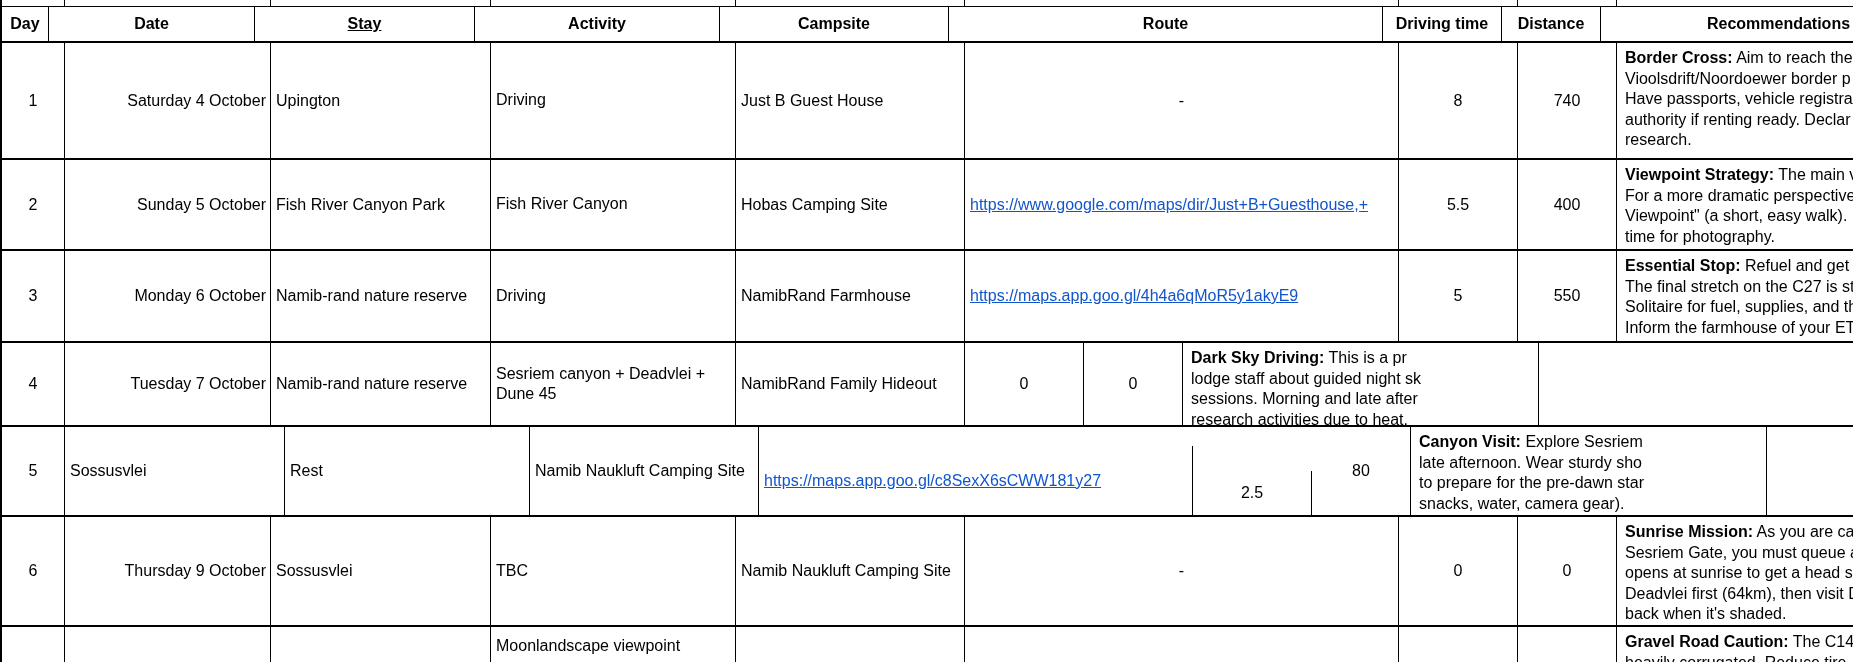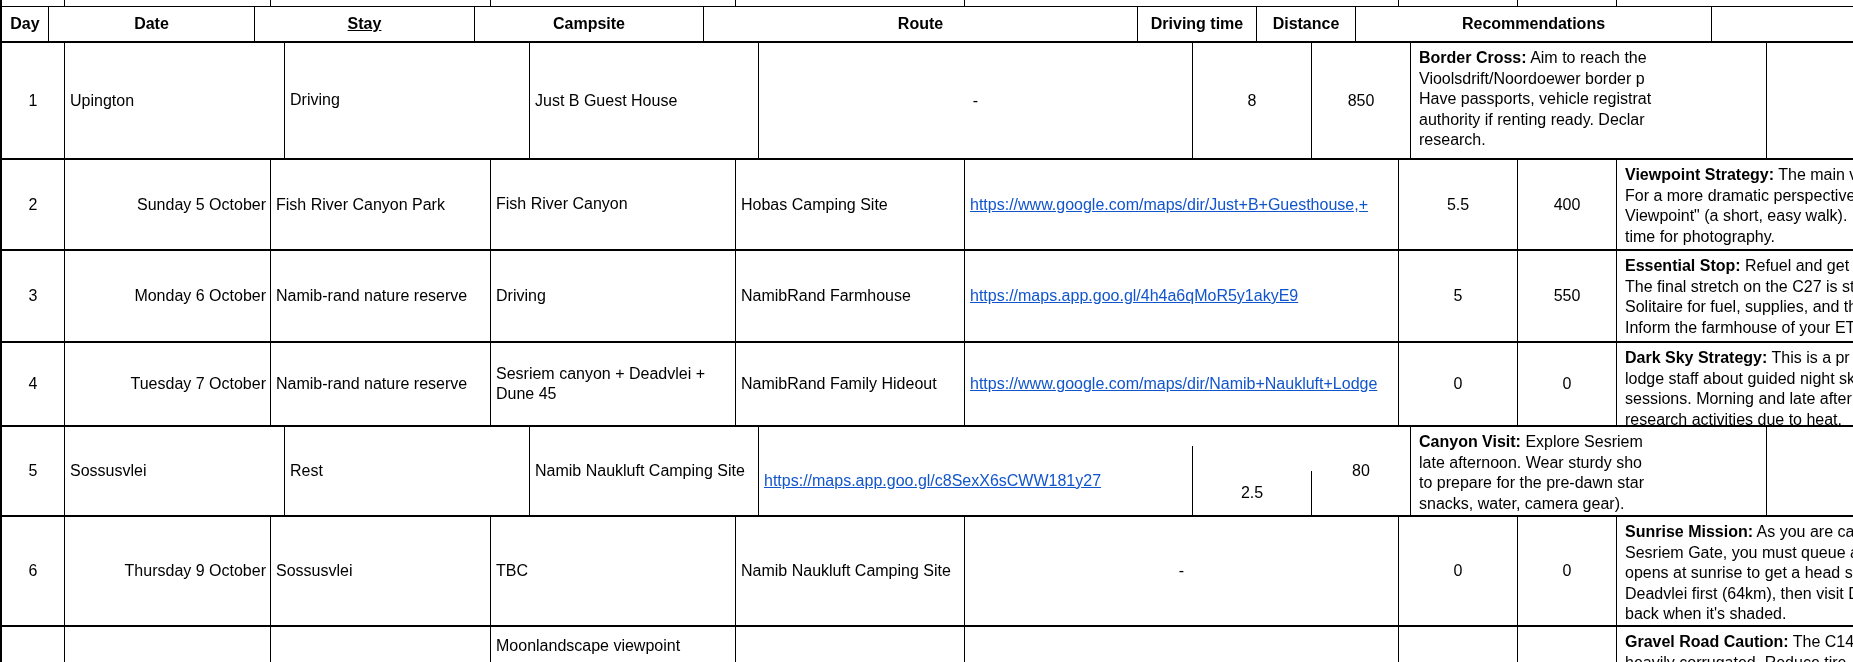--- a/index.html
+++ b/index.html
@@ -40,34 +40,36 @@
       <div class="cell " style="width: 229px;"></div>
       <div class="cell " style="width: 434px;"></div>
       <div class="cell " style="width: 119px;"></div>
       <div class="cell " style="width: 99px;"></div>
       <div class="cell " style="width: 356px;"></div>
     </div>
     <div class="row header" style="height: 36px;">
       <div class="cell " style="width: 47px;">Day</div>
       <div class="cell " style="width: 206px;">Date</div>
       <div class="cell " style="width: 220px; text-decoration: underline;">Stay</div>
+      <div class="cell " style="width: 245px;">Activity</div>
       <div class="cell " style="width: 229px;">Campsite</div>
       <div class="cell " style="width: 434px;">Route</div>
       <div class="cell " style="width: 119px;">Driving time</div>
       <div class="cell " style="width: 99px;">Distance</div>
       <div class="cell " style="width: 356px;">Recommendations</div>
     </div>
     <div class="row" style="height: 117px;">
       <div class="cell center" style="width: 63px;">1</div>
+      <div class="cell right" style="width: 206px;">Saturday 4 October</div>
       <div class="cell left" style="width: 220px;">Upington</div>
       <div class="cell left wrap" style="width: 245px;">Driving</div>
       <div class="cell left" style="width: 229px;">Just B Guest House</div>
       <div class="cell center" style="width: 434px;">-</div>
       <div class="cell center" style="width: 119px;">8</div>
-      <div class="cell center" style="width: 99px;">850</div>
+      <div class="cell center" style="width: 99px;">740</div>
       <div class="cell rec" style="width: 356px;">
         <div><span class="b">Border Cross:</span> Aim to reach the</div>
         <div>Vioolsdrift/Noordoewer border p</div>
         <div>Have passports, vehicle registrat</div>
         <div>authority if renting ready. Declar</div>
         <div>research.</div>
       </div>
     </div>
     <div class="row" style="height: 91px;">
       <div class="cell center" style="width: 63px;">2</div>
@@ -104,27 +106,24 @@
         <div>Solitaire for fuel, supplies, and th</div>
         <div>Inform the farmhouse of your ET</div>
       </div>
     </div>
     <div class="row" style="height: 84px;">
       <div class="cell center" style="width: 63px;">4</div>
       <div class="cell right" style="width: 206px;">Tuesday 7 October</div>
       <div class="cell left" style="width: 220px;">Namib-rand nature reserve</div>
       <div class="cell left wrap" style="width: 245px;">Sesriem canyon + Deadvlei + Dune 45</div>
       <div class="cell left" style="width: 229px;">NamibRand Family Hideout</div>
-      <div class="cell left" style="width: 434px;">
-        <a class="route-link" href="#">https://www.google.com/maps/dir/Namib+Naukluft+Lodge</a>
-      </div>
       <div class="cell center" style="width: 119px;">0</div>
       <div class="cell center" style="width: 99px;">0</div>
       <div class="cell rec" style="width: 356px;">
-        <div><span class="b">Dark Sky Strategy:</span> This is a pr</div>
+        <div><span class="b">Dark Sky Driving:</span> This is a pr</div>
         <div>lodge staff about guided night sk</div>
         <div>sessions. Morning and late after</div>
         <div>research activities due to heat.</div>
       </div>
     </div>
     <div class="row" style="height: 90px;">
       <div class="cell center" style="width: 63px;">5</div>
       <div class="cell left" style="width: 220px;">Sossusvlei</div>
       <div class="cell left wrap" style="width: 245px;">Rest</div>
       <div class="cell left" style="width: 229px;">Namib Naukluft Camping Site</div>

